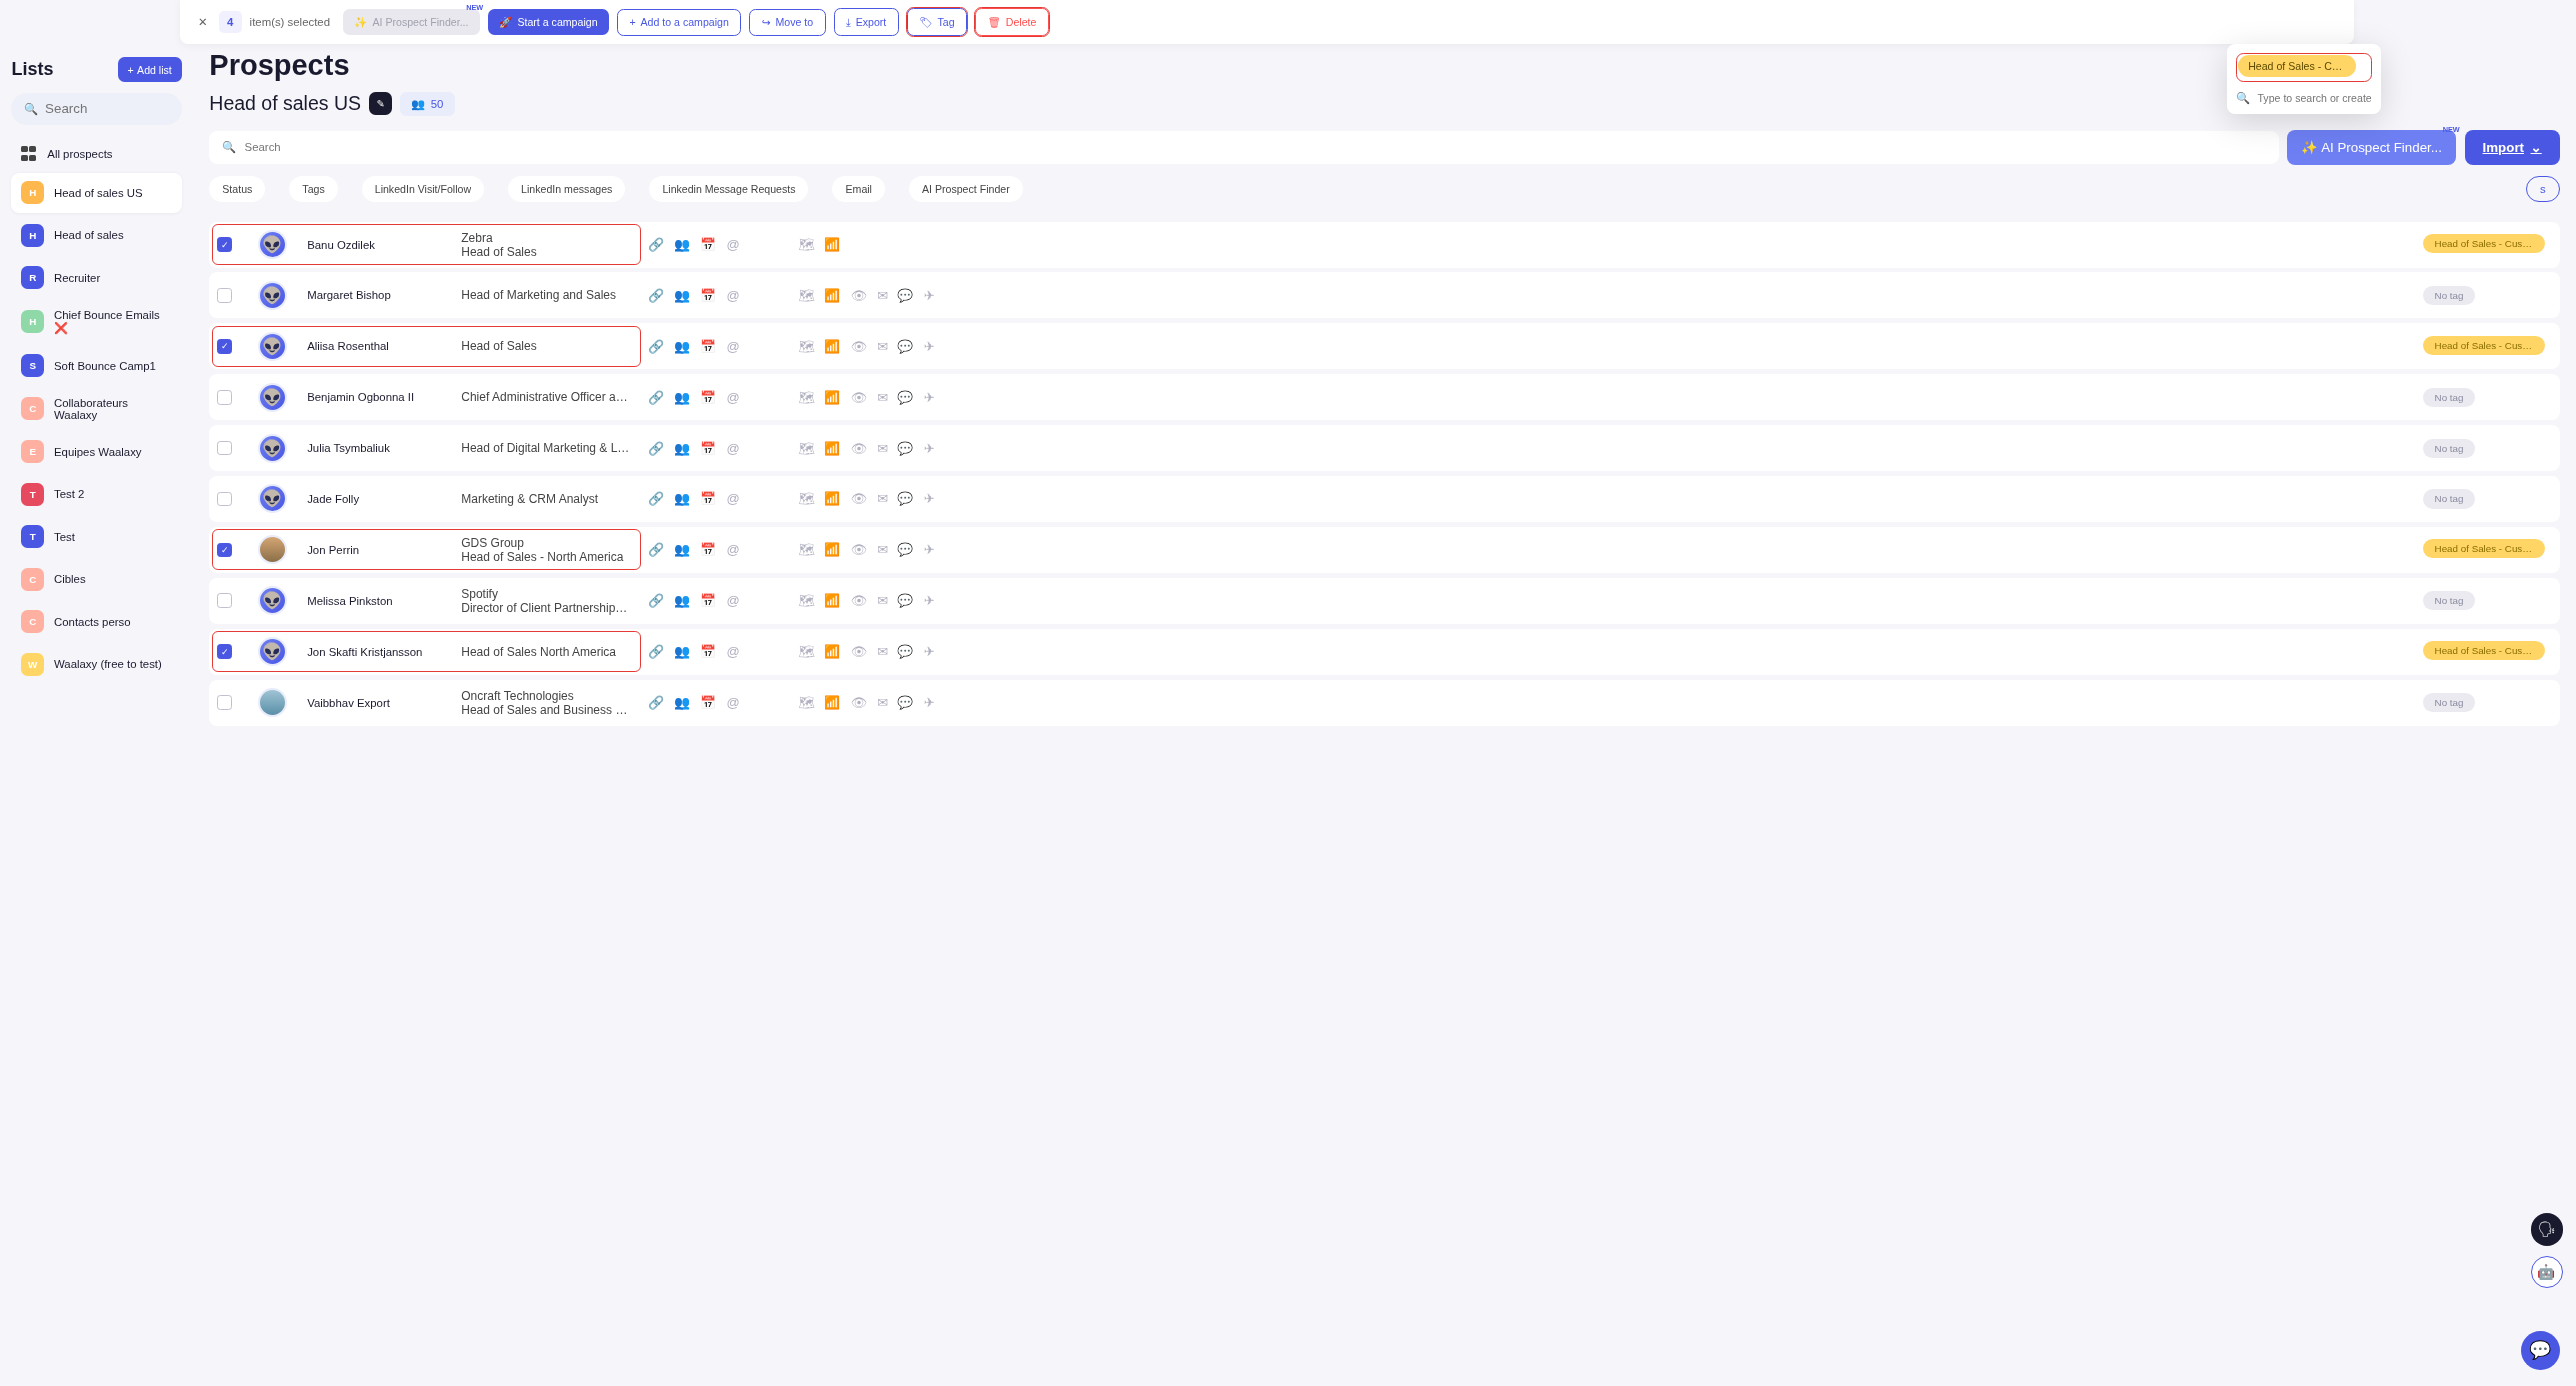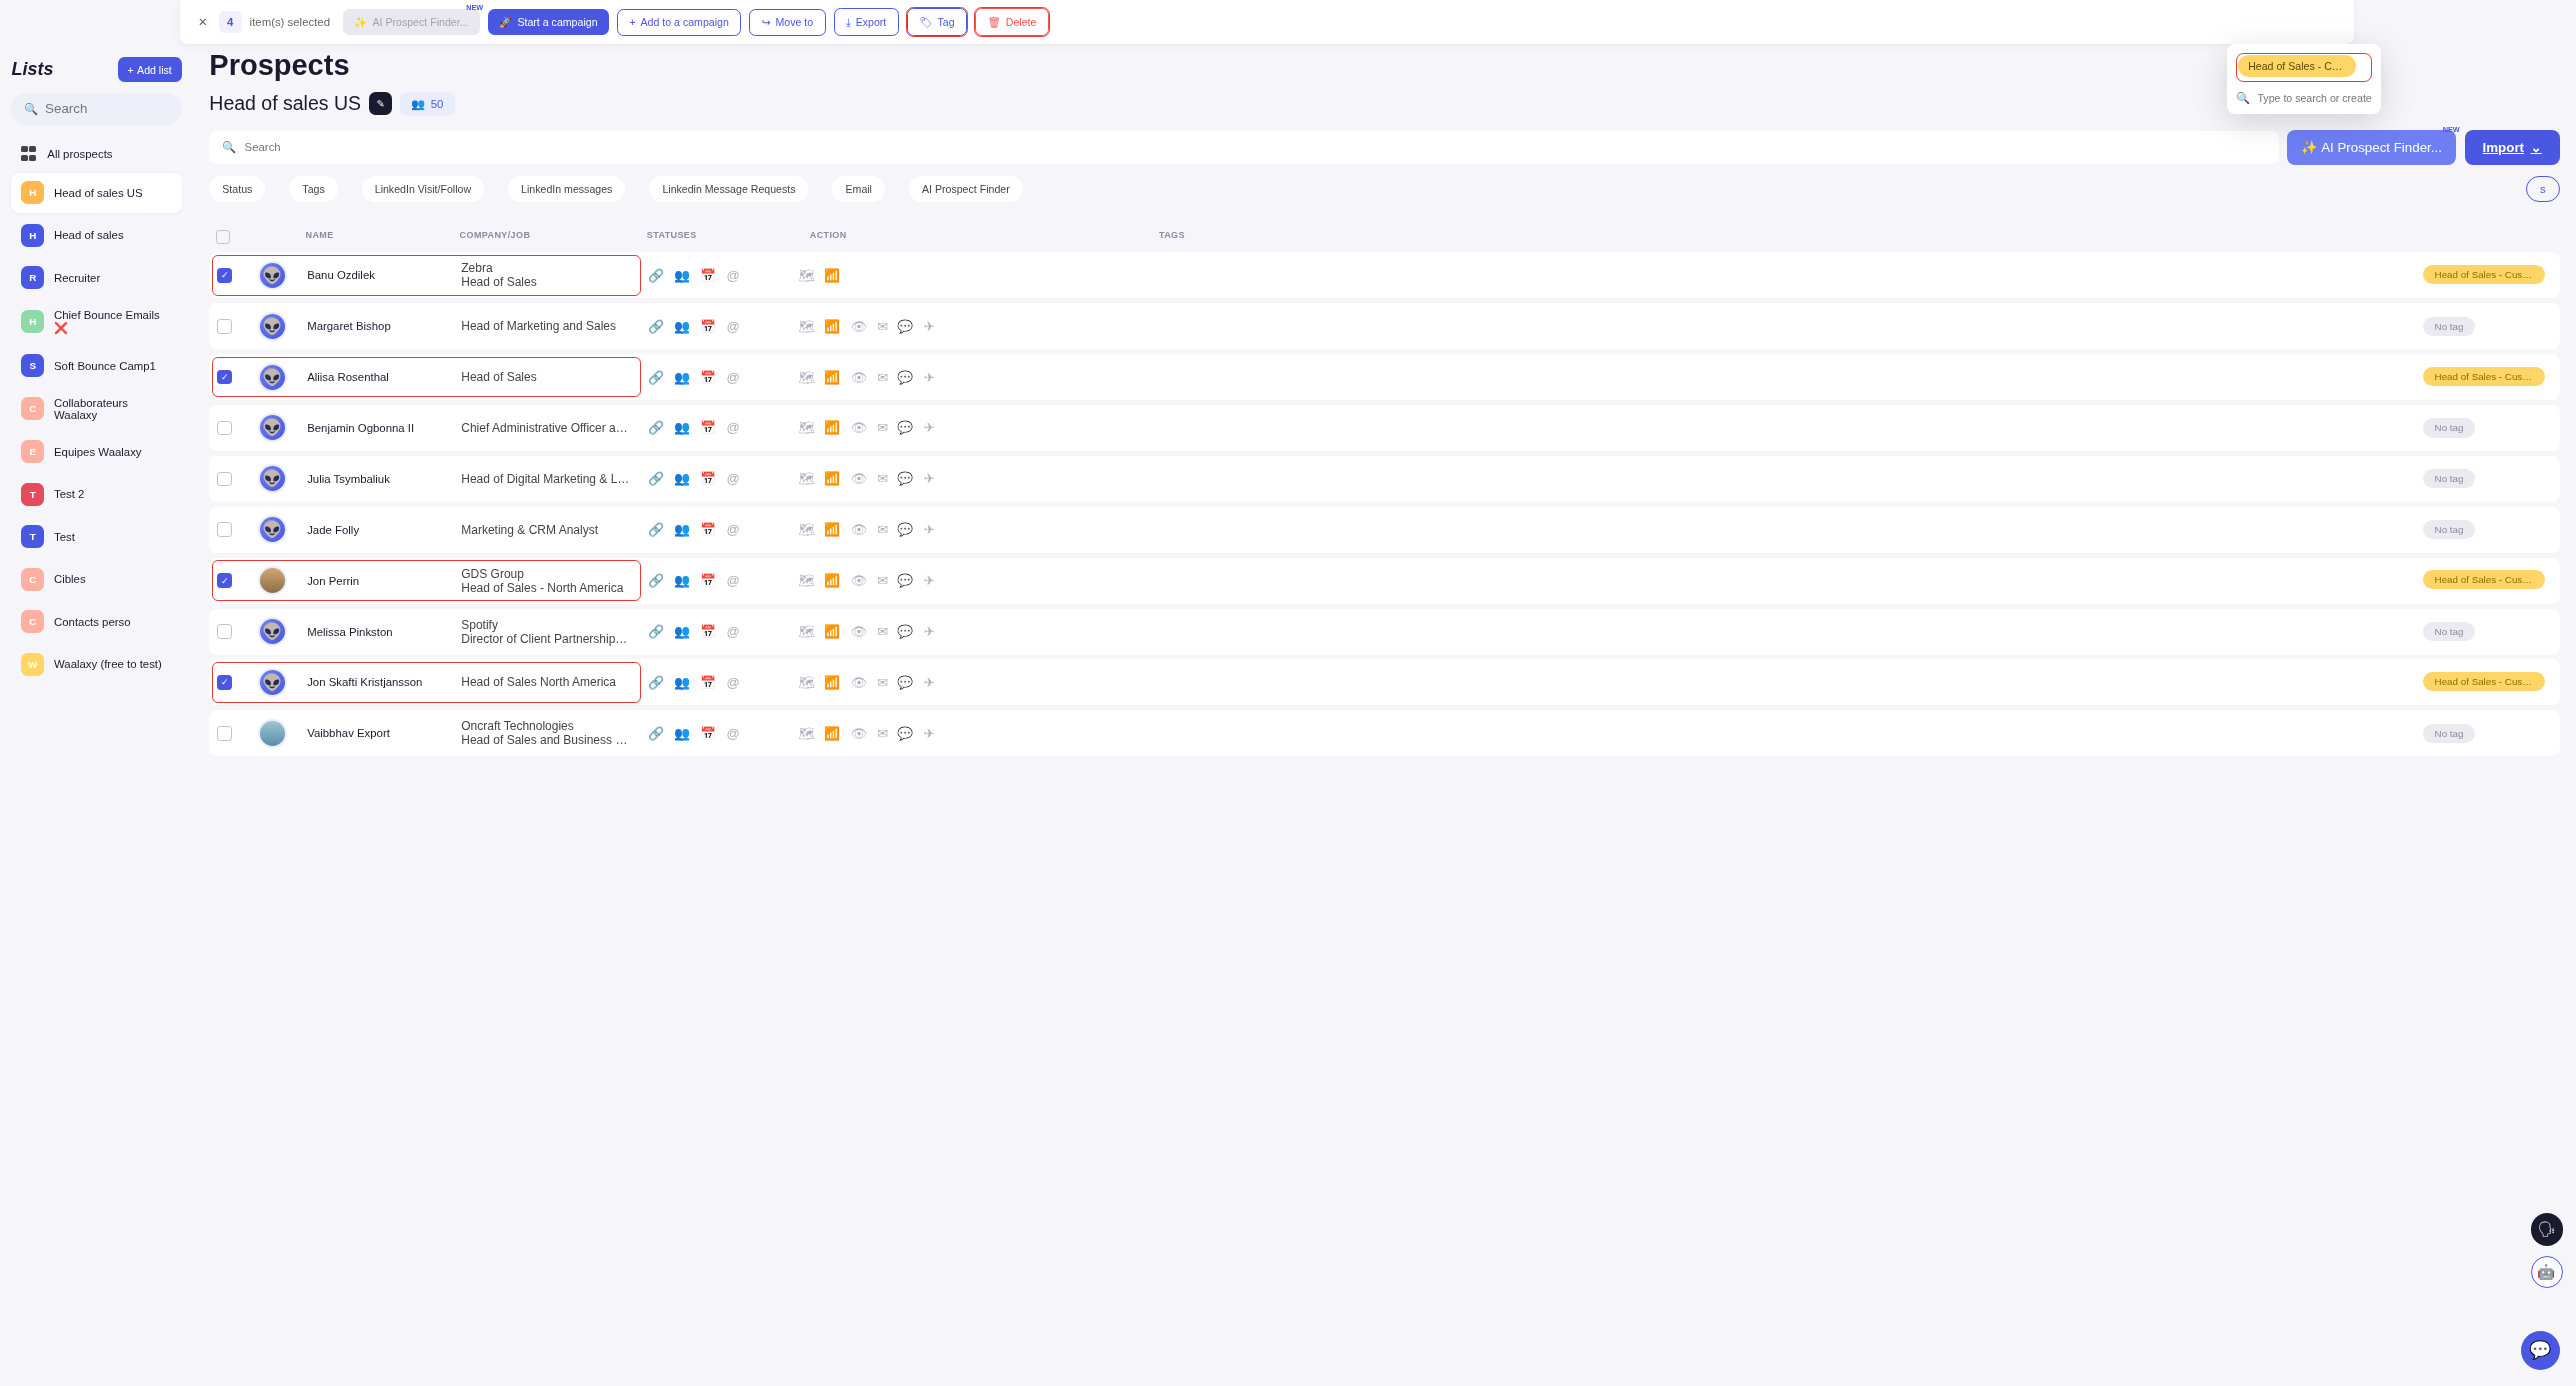--- a/index.html
+++ b/index.html
@@ -22,21 +22,21 @@
     
     .tag-dropdown { position: absolute; top: 44px; right: 195px; width: 154px; background: #fff; border-radius: 8.1px; box-shadow: 0 8.1px 32.5px rgba(0,0,0,0.15); padding: 9.8px; z-index: 20; }
     .tag-chip-dd { background: #ffd666; color: #5c4a00; padding: 4.9px 9.8px; border-radius: 13px; font-size: 10.6px; font-weight: 500; display: inline-block; white-space: nowrap; overflow: hidden; text-overflow: ellipsis; max-width: 118px; }
     .tag-chip-wrap { padding: 1.6px; }
     .tag-search { display: flex; align-items: center; gap: 6.5px; margin-top: 9.8px; color: #b0b0c0; }
     .tag-search input { border: none; outline: none; font-size: 10.6px; width: 100%; color: #666; }
     
     
     .sidebar { width: 193px; padding: 13px 11.4px; background: #f5f5fa; flex-shrink: 0; }
     .sidebar-header { display: flex; justify-content: space-between; align-items: center; margin-bottom: 11.4px; margin-top: 44px; }
-    .sidebar-title { font-size: 18px; font-weight: 700; font-style: italic; }
+    .sidebar-title { font-size: 18px; font-weight: 700; }
     .add-list-btn { background: #4957e3; color: #fff; border: none; padding: 6.5px 9.8px; border-radius: 6.5px; cursor: pointer; font-size: 10.6px; display: flex; align-items: center; gap: 3.3px; }
     .sidebar-search { background: #edf0f8; border-radius: 812px; padding: 8.1px 13px; display: flex; align-items: center; gap: 6.5px; color: #8a8aa0; margin-bottom: 13px; }
     .sidebar-search input { border: none; background: transparent; outline: none; width: 100%; }
     .list-item { display: flex; align-items: center; gap: 9.8px; padding: 8.1px 9.8px; border-radius: 8.1px; cursor: pointer; margin-bottom: 3.3px; font-size: 11.4px; }
     .list-item.active { background: #fff; box-shadow: 0 0.8px 3.3px rgba(0,0,0,0.05); font-weight: 500; }
     .list-icon { width: 23px; height: 23px; border-radius: 6.5px; display: flex; align-items: center; justify-content: center; font-size: 9.8px; font-weight: 600; color: #fff; flex-shrink: 0; }
     .grid-icon { width: 16.3px; height: 16.3px; display: flex; flex-wrap: wrap; gap: 1.6px; }
     .grid-icon span { width: 6.5px; height: 6.5px; background: #444; border-radius: 1.6px; }
     
     
@@ -194,32 +194,20 @@
         <div class="filter-chip">Status</div>
         <div class="filter-chip">Tags</div>
         <div class="filter-chip">LinkedIn Visit/Follow</div>
         <div class="filter-chip">LinkedIn messages</div>
         <div class="filter-chip">Linkedin Message Requests</div>
         <div class="filter-chip">Email</div>
         <div class="filter-chip">AI Prospect Finder</div>
         <div class="filter-chip-outline">s</div>
       </div>
 
-    <div class="table-header">
-      <div>
-          <div class="checkbox"></div>
-        </div>
-      <div></div>
-      <div>NAME</div>
-      <div>COMPANY/JOB</div>
-      <div style="margin-left:8.1px">STATUSES</div>
-      <div>ACTION</div>
-      <div></div>
-      <div>TAGS</div>
-    </div>
 
     <div id="table-body">
         <div class="table-row-alt">
           <div class="left-wrap red-box-left">
             <div>
               <div class="checkbox checked">✓</div>
             </div>
             <div>
               <div class="avatar alien"></div>
             </div>

